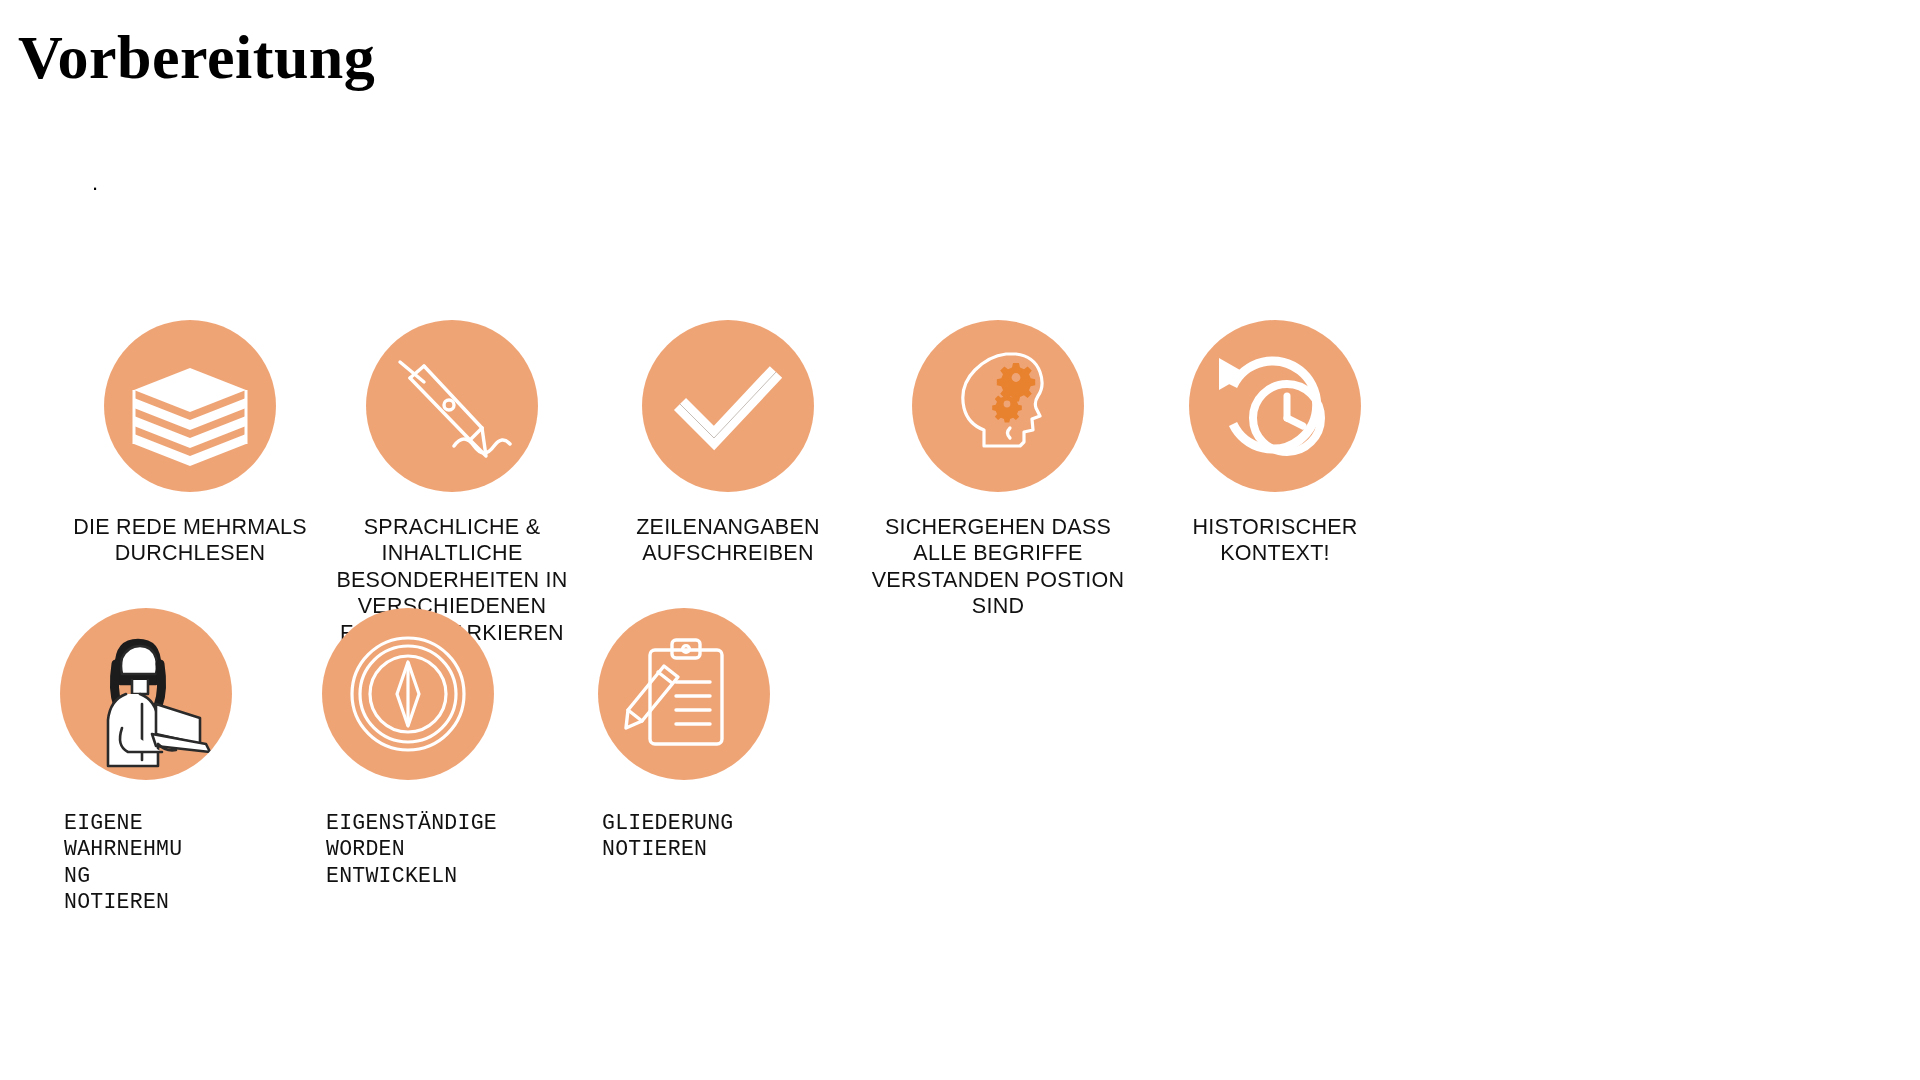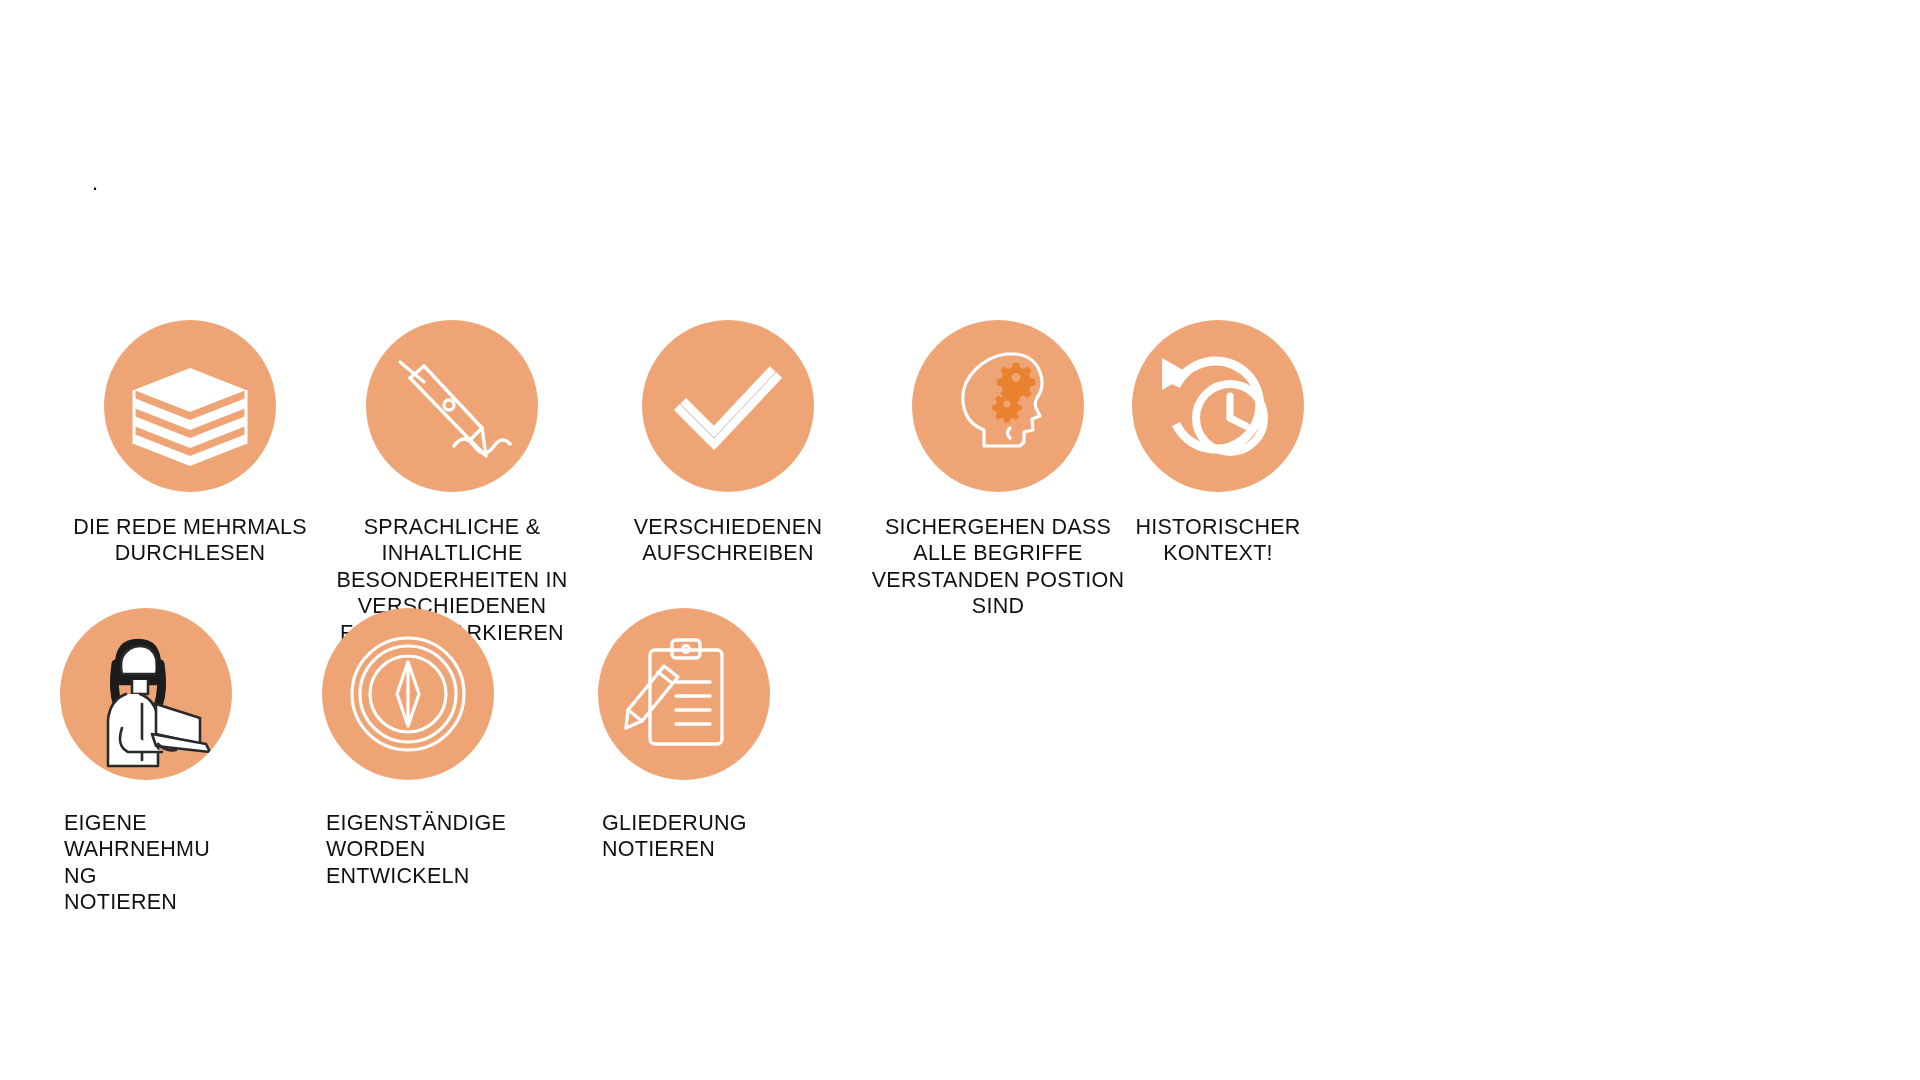--- a/index.html
+++ b/index.html
@@ -53,41 +53,42 @@
   .circle svg { position: absolute; left: 0; top: 0; width: 172px; height: 172px; display: block; }
 
   .label {
     margin-top: 22px;
     font-size: 21.5px;
     line-height: 1.23;
     color: #111111;
     text-align: center;
     letter-spacing: 0.25px;
   }
-  .cell.left-align .label { text-align: left; padding-left: 14px; }
+  .cell.left-align .label { text-align: left; padding-left: 14px; font-family: Liberation Mono, monospace; }
 
   
   .r1 { top: 320px; }
   .r2 { top: 608px; }
   .c1 { left: 50px; }
   .c2 { left: 312px; }
   .c3 { left: 588px; }
   .c4 { left: 858px; }
-  .c5 { left: 1078px; }
+  .c5 { left: 1135px; }
 
   .r1.c2 .icon-wrap { margin-left: auto; margin-right: auto; }
 
   .r2 .label { margin-top: 30px; }
   .r1.c4 .label, .r1.c5 .label { }
 </style>
 </head>
 <body style="background: rgb(255, 255, 255);">
 
 <div class="slide">
 
+  <div class="slide-title">Vorbereitung</div>
   <div class="bullet-dot">.</div>
 
   <div class="grid">
 
     <div class="cell r1 c1">
       <div class="icon-wrap">
         <div class="circle" style="--accent: #EFA476;">
           <svg viewBox="0 0 172 172">
             <g fill="#ffffff">
               <polygon points="86,48 142,70 86,92 30,70"></polygon>
@@ -127,21 +128,21 @@
 
     <div class="cell r1 c3">
       <div class="icon-wrap">
         <div class="circle" style="--accent: #EFA476;">
           <svg viewBox="0 0 172 172">
             <polyline points="38,84 72,118 134,52" fill="none" stroke="#ffffff" stroke-width="17" stroke-linecap="butt" stroke-linejoin="miter"></polyline>
             <polyline points="38,84 72,118 134,52" fill="none" stroke="#5a4434" stroke-width="1" stroke-opacity="0.35" stroke-linejoin="miter"></polyline>
           </svg>
         </div>
       </div>
-      <div class="label">VERSCHIEDENEN AUFSCHREIBEN</div>
+      <div class="label">ZEILENANGABEN AUFSCHREIBEN</div>
     </div>
 
     <div class="cell r1 c4">
       <div class="icon-wrap">
         <div class="circle" style="--accent: #EFA476;">
           <svg viewBox="0 0 172 172">
             <g fill="none" stroke="#ffffff" stroke-width="3.2" stroke-linejoin="round" stroke-linecap="round">
               <path d="M104 34 q18 2 24 18 q5 14 -2 24 q-4 6 -2 12 l4 8 l-8 3 l1 11 l-9 2 l0 10 l-4 4 l-36 0 l0 -16 q-16 -6 -20 -22 q-5 -22 11 -38 q14 -14 31 -16 z"></path>
               <path d="M98 108 q-5 5 0 10"></path>
             </g>

